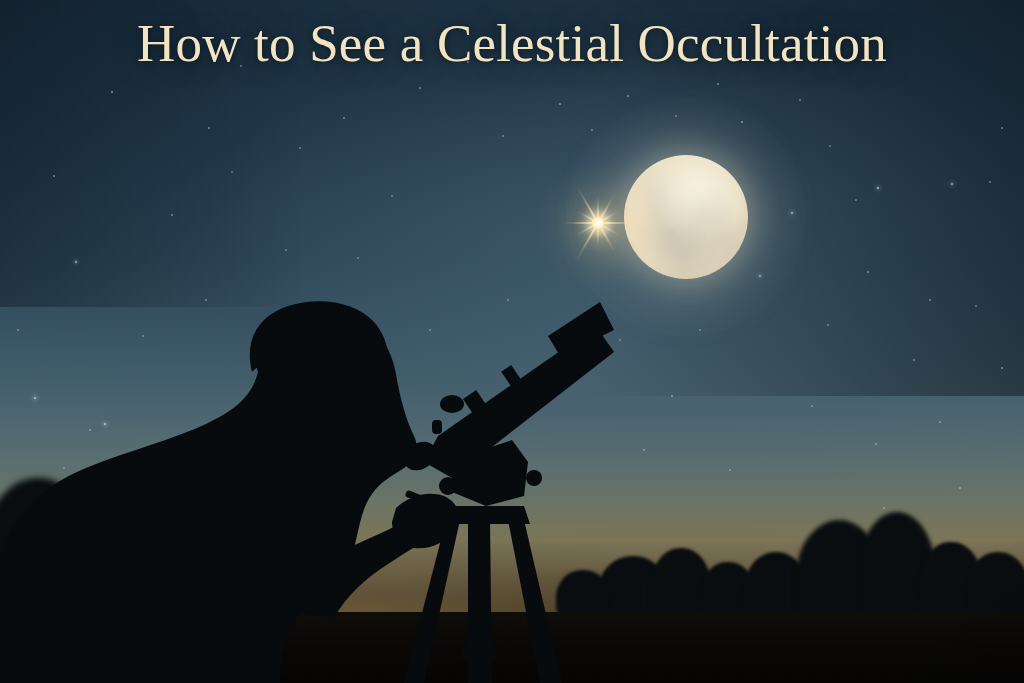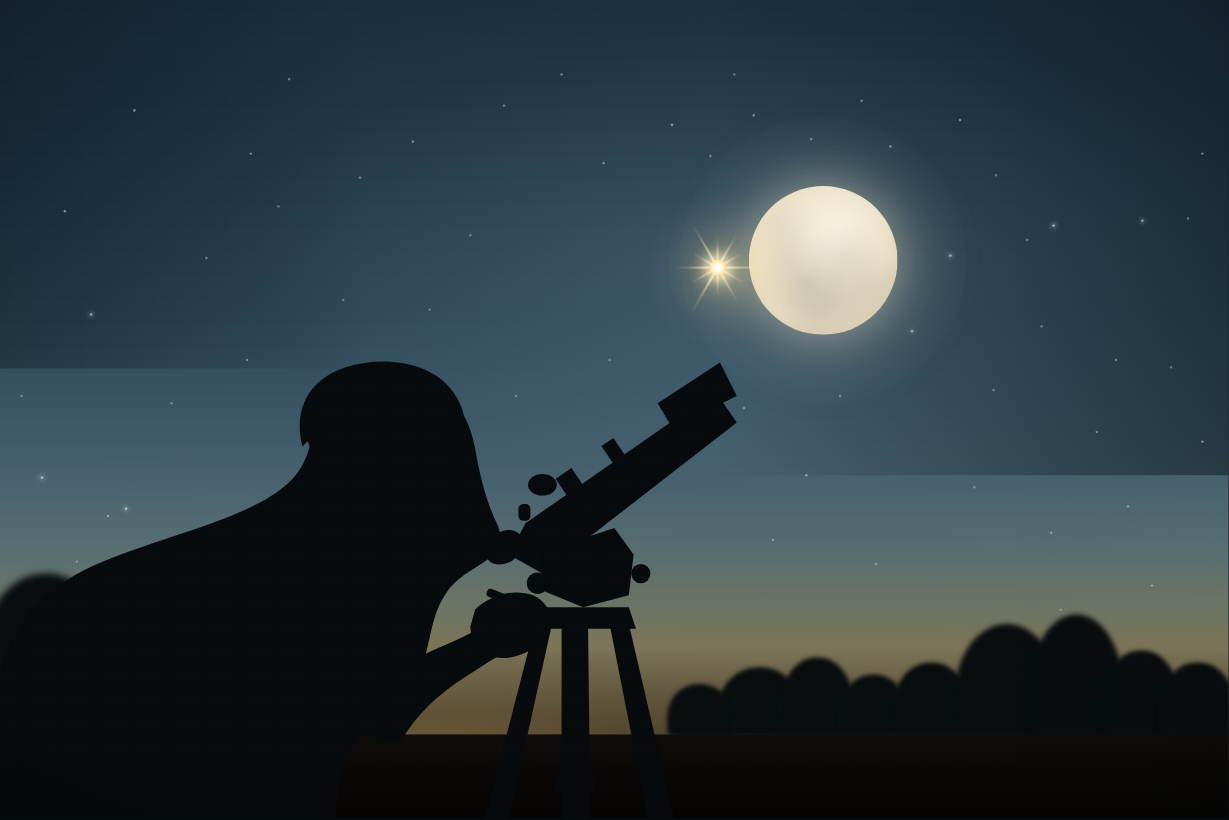--- a/index.html
+++ b/index.html
@@ -287,14 +287,15 @@
       <path d="M252,372 C244,340 258,316 288,306 C320,296 356,302 374,322 C388,338 390,356 386,372 C360,352 326,344 296,350 C276,354 262,362 252,372 Z"></path>
       <path d="M396,424 C404,428 412,436 414,444 C416,452 410,458 402,458 C396,450 394,436 396,424 Z"></path>
       <path d="M296,612 C300,584 318,562 344,550 C368,538 392,530 408,518 C418,510 430,506 440,510 C448,514 448,524 440,530 C424,542 406,552 388,564 C366,578 346,596 334,618 Z"></path>
       <path d="M396,508 C408,496 428,490 444,496 C458,502 462,516 456,528 C448,542 430,550 414,548 C400,546 392,534 392,522 Z"></path>
     </g>
   </svg>
 
   <div class="grain"></div>
   <div class="vig"></div>
 
+  <div class="title">How to See a Celestial Occultation</div>
 
 </div>
 
 </body></html>

